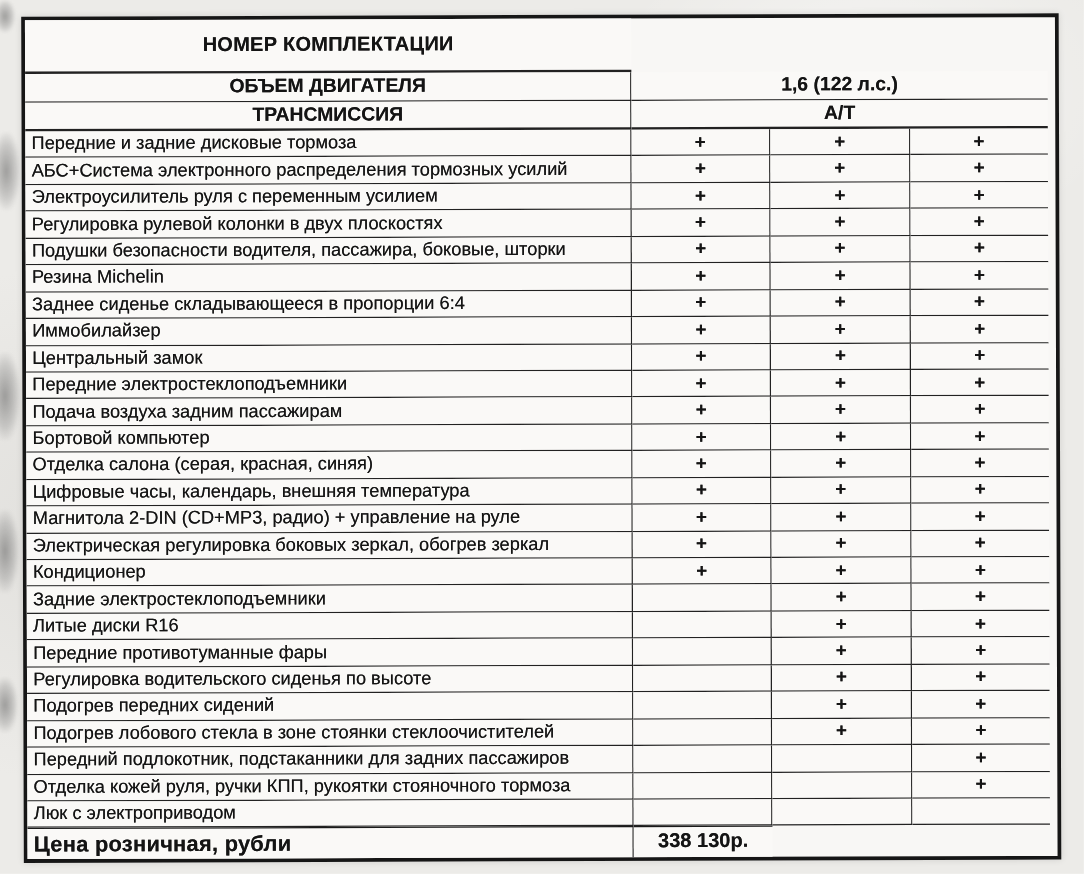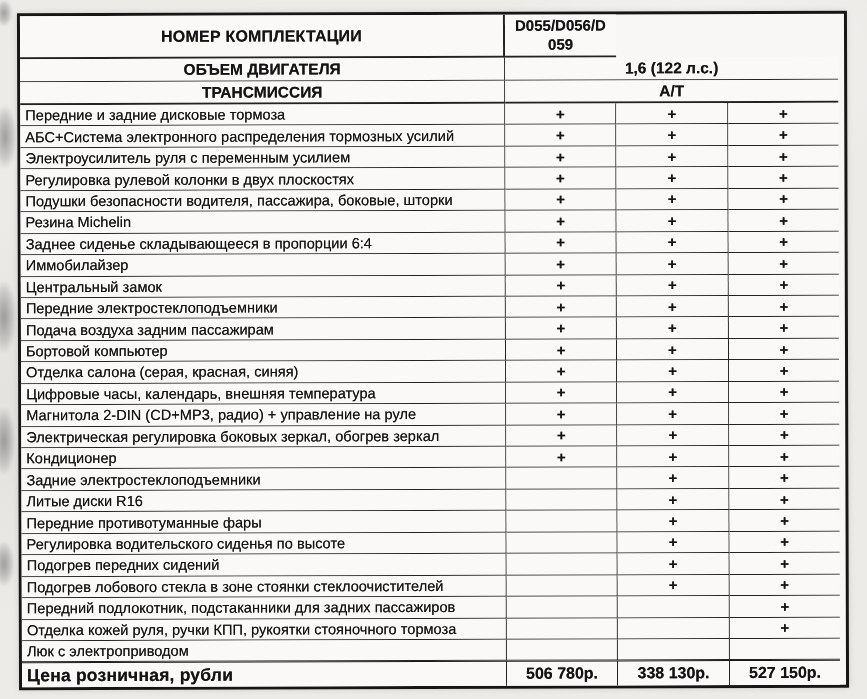--- a/index.html
+++ b/index.html
@@ -61,23 +61,20 @@
 <div class="speck" style="left:-6px;top:106px;width:22px;height:62px;"></div>
 <div class="speck" style="left:-8px;top:282px;width:24px;height:70px;"></div>
 <div class="speck" style="left:-7px;top:408px;width:22px;height:66px;"></div>
 <div class="speck" style="left:-6px;top:542px;width:20px;height:44px;"></div>
 <div class="speck" style="left:-4px;top:0;width:16px;height:26px;"></div>
 
 <div class="doc-table">
 
   <div class="row head">
     <div class="htitle ink">НОМЕР КОМПЛЕКТАЦИИ</div>
-    <div class="wrapcell ink">
-        <span>D055/D056/D059</span>
-      </div>
   </div>
 
   <div class="row spec">
     <div class="ink">ОБЪЕМ ДВИГАТЕЛЯ</div>
     <div class="svalue ink">1,6 (122 л.с.)</div>
   </div>
 
   <div class="row spec thick">
     <div class="ink">ТРАНСМИССИЯ</div>
     <div class="svalue ink">А/Т</div>
@@ -262,18 +259,16 @@
     <div class="row frow">
       <div class="flabel ink">Люк с электроприводом</div>
       <div class="fmark ink"></div>
       <div class="fmark ink"></div>
       <div class="fmark ink"></div>
     </div>
   </div>
 
   <div class="row price">
     <div class="plabel ink">Цена розничная, рубли</div>
-    <div class="ink">506 780р.</div>
     <div class="ink">338 130р.</div>
-    <div class="ink">527 150р.</div>
   </div>
 
 </div>
 
 </body></html>

